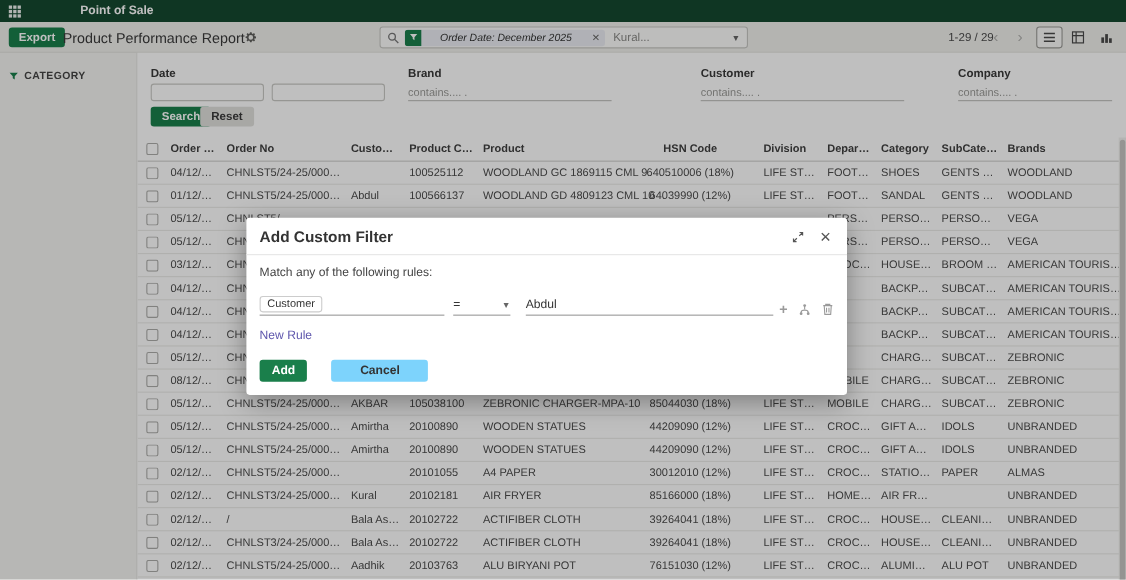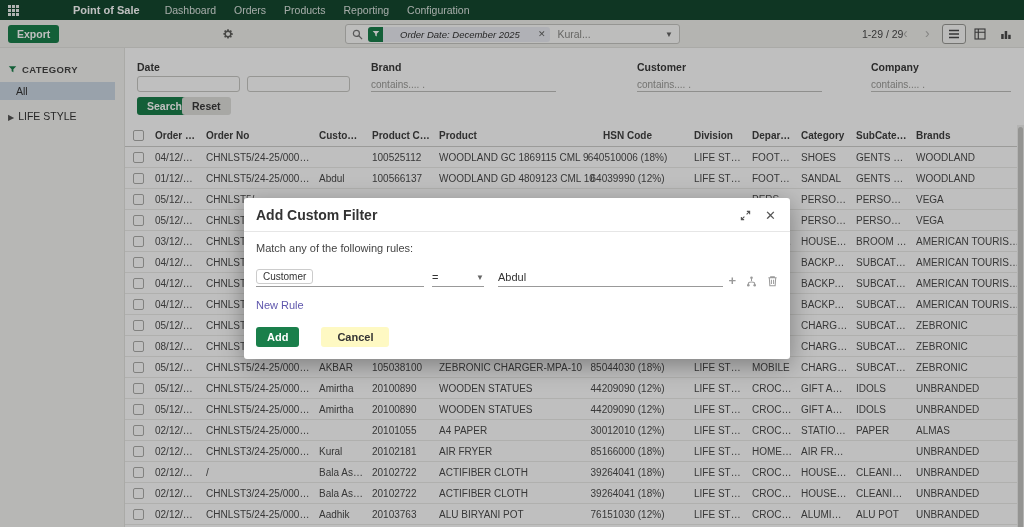--- a/index.html
+++ b/index.html
@@ -75,70 +75,64 @@
   .trow{height:21px;border-bottom:1px solid #ebebe8;color:#4b4b4b;cursor:pointer;}
   .cell{padding:0 4px;white-space:nowrap;overflow:hidden;text-overflow:ellipsis;}
   .cell.hsn{text-align:center;}
   .cell.product{overflow:visible;text-overflow:clip;}
   .cb{width:11px;height:11px;border:1px solid #adadaa;border-radius:2px;background:#fff;margin:0 auto;cursor:pointer;}
   .vscroll{position:absolute;right:0;top:77px;bottom:0;width:7px;background:#f1f1ef;}
   .vscroll .thumb{position:absolute;left:1px;right:1px;top:2px;bottom:2px;background:#c6c6c3;border-radius:3px;cursor:pointer;}
 
   
   .overlay{position:absolute;left:0;top:0;right:0;bottom:0;background:rgba(0,0,0,.25);z-index:40;}
-  .modal{position:absolute;left:244px;top:198px;width:546px;background:#fff;border-radius:3px;box-shadow:0 6px 24px rgba(0,0,0,.35);z-index:50;}
+  .modal{position:absolute;left:224px;top:198px;width:546px;background:#fff;border-radius:3px;box-shadow:0 6px 24px rgba(0,0,0,.35);z-index:50;}
   .modal-header{display:flex;align-items:center;padding:9px 14px 8px 12px;border-bottom:1px solid #e6e6e6;}
   .modal-title{font-size:14px;font-weight:700;color:#333;}
   .modal-hicons{margin-left:auto;display:flex;align-items:center;gap:14px;}
   .modal-hicons .mi{cursor:pointer;line-height:0;}
   .modal-close{font-size:13px;color:#555;cursor:pointer;line-height:13px;}
   .modal-body{padding:10px 12px 12px 12px;}
   .match-text{font-size:11px;color:#444;}
   .rule-row{display:flex;align-items:flex-end;margin-top:12px;}
   .rule-field{width:168px;border-bottom:1px solid #999;padding-bottom:2px;cursor:pointer;}
   .rule-chip{display:inline-block;border:1px solid #ccc;border-radius:3px;background:#fff;font-size:10px;color:#333;padding:1px 6px;}
   .rule-op{width:52px;margin-left:8px;border-bottom:1px solid #999;display:flex;align-items:center;justify-content:space-between;font-size:11px;color:#333;padding-bottom:3px;cursor:pointer;}
   .rule-op .caret{font-size:8px;color:#666;}
   .rule-value{width:225px;margin-left:14px;border-bottom:1px solid #999;font-size:11px;color:#333;padding-bottom:3px;cursor:text;}
   .rule-icons{margin-left:auto;display:flex;align-items:center;gap:9px;}
   .rule-icons .ric{cursor:pointer;line-height:0;color:#9a9a9a;}
   .plus-ic{font-size:13px;font-weight:700;color:#9a9a9a;line-height:11px;}
   .new-rule{display:inline-block;margin-top:12px;font-size:11px;color:var(--link-purple);cursor:pointer;}
   .modal-footer{margin-top:14px;display:flex;gap:22px;}
   .btn-add{background:var(--accent-green);color:#fff;font-size:11px;font-weight:700;padding:4px 11px;border:none;border-radius:3px;cursor:pointer;}
-  .btn-cancel{background:#fef9c3;color:#333;font-size:11px;font-weight:700;padding:4px 16px;border:none;border-radius:3px;cursor:pointer;}
+  .btn-cancel{background:#7dd3fc;color:#333;font-size:11px;font-weight:700;padding:4px 26px;border:none;border-radius:3px;cursor:pointer;}
 </style>
 </head>
 <body>
 
 <div class="navbar">
   <div class="apps-icon">
       <i></i>
       <i></i>
       <i></i>
       <i></i>
       <i></i>
       <i></i>
       <i></i>
       <i></i>
       <i></i>
     </div>
   <div class="brand">Point of Sale</div>
-  <div style="display:flex">
-      <div class="nav-item">Dashboard</div>
-      <div class="nav-item">Orders</div>
-      <div class="nav-item">Products</div>
-      <div class="nav-item">Reporting</div>
-      <div class="nav-item">Configuration</div>
-    </div>
   <div class="nav-spacer"></div>
 </div>
 
 <div class="controlbar">
   <button class="btn-export">Export</button>
+  <div class="page-title">Product Performance Report</div>
   <div class="gear-btn">
     <svg viewBox="0 0 16 16" width="12" height="12">
         <path fill="#5f5f5c" fill-rule="evenodd" d="M8 5.2A2.8 2.8 0 1 0 8 10.8 2.8 2.8 0 0 0 8 5.2zm6.3 4.1-1.6-.3a4.8 4.8 0 0 1-.5 1.2l1 1.3-1.4 1.4-1.3-1a4.8 4.8 0 0 1-1.2.5l-.3 1.6H7l-.3-1.6a4.8 4.8 0 0 1-1.2-.5l-1.3 1-1.4-1.4 1-1.3a4.8 4.8 0 0 1-.5-1.2l-1.6-.3V7l1.6-.3c.1-.4.3-.8.5-1.2l-1-1.3 1.4-1.4 1.3 1c.4-.2.8-.4 1.2-.5L7 1.7h2l.3 1.6c.4.1.8.3 1.2.5l1.3-1 1.4 1.4-1 1.3c.2.4.4.8.5 1.2l1.6.3v2z"></path>
       </svg>
   </div>
   <div class="searchbox">
     <span class="mag">
       <svg viewBox="0 0 12 12" width="11" height="11" fill="none" stroke="#777" stroke-width="1.3">
           <circle cx="4.8" cy="4.8" r="3.3"></circle>
           <path d="M7.4 7.4L11 11"></path>
@@ -182,24 +176,20 @@
 </div>
 
 <div class="content">
   <div class="sidebar">
     <div class="side-heading">
       <svg viewBox="0 0 12 12" width="9" height="9">
           <path fill="#1a7f4b" d="M1 1.5h10L7.2 5.8v4L4.8 8.3V5.8z"></path>
         </svg>
       <span>CATEGORY</span>
     </div>
-    <div>
-        <div class="side-item selected"><span>All</span></div>
-        <div class="side-item"><span class="tri">▶</span><span>LIFE STYLE</span></div>
-      </div>
   </div>
 
   <div class="main">
 
     <div class="filterzone">
       <div class="f-label f-date">Date</div>
       <div class="f-label f-brand">Brand</div>
       <div class="f-label f-customer">Customer</div>
       <div class="f-label f-company">Company</div>
       <div class="dateinput" style="left:12px"></div>

